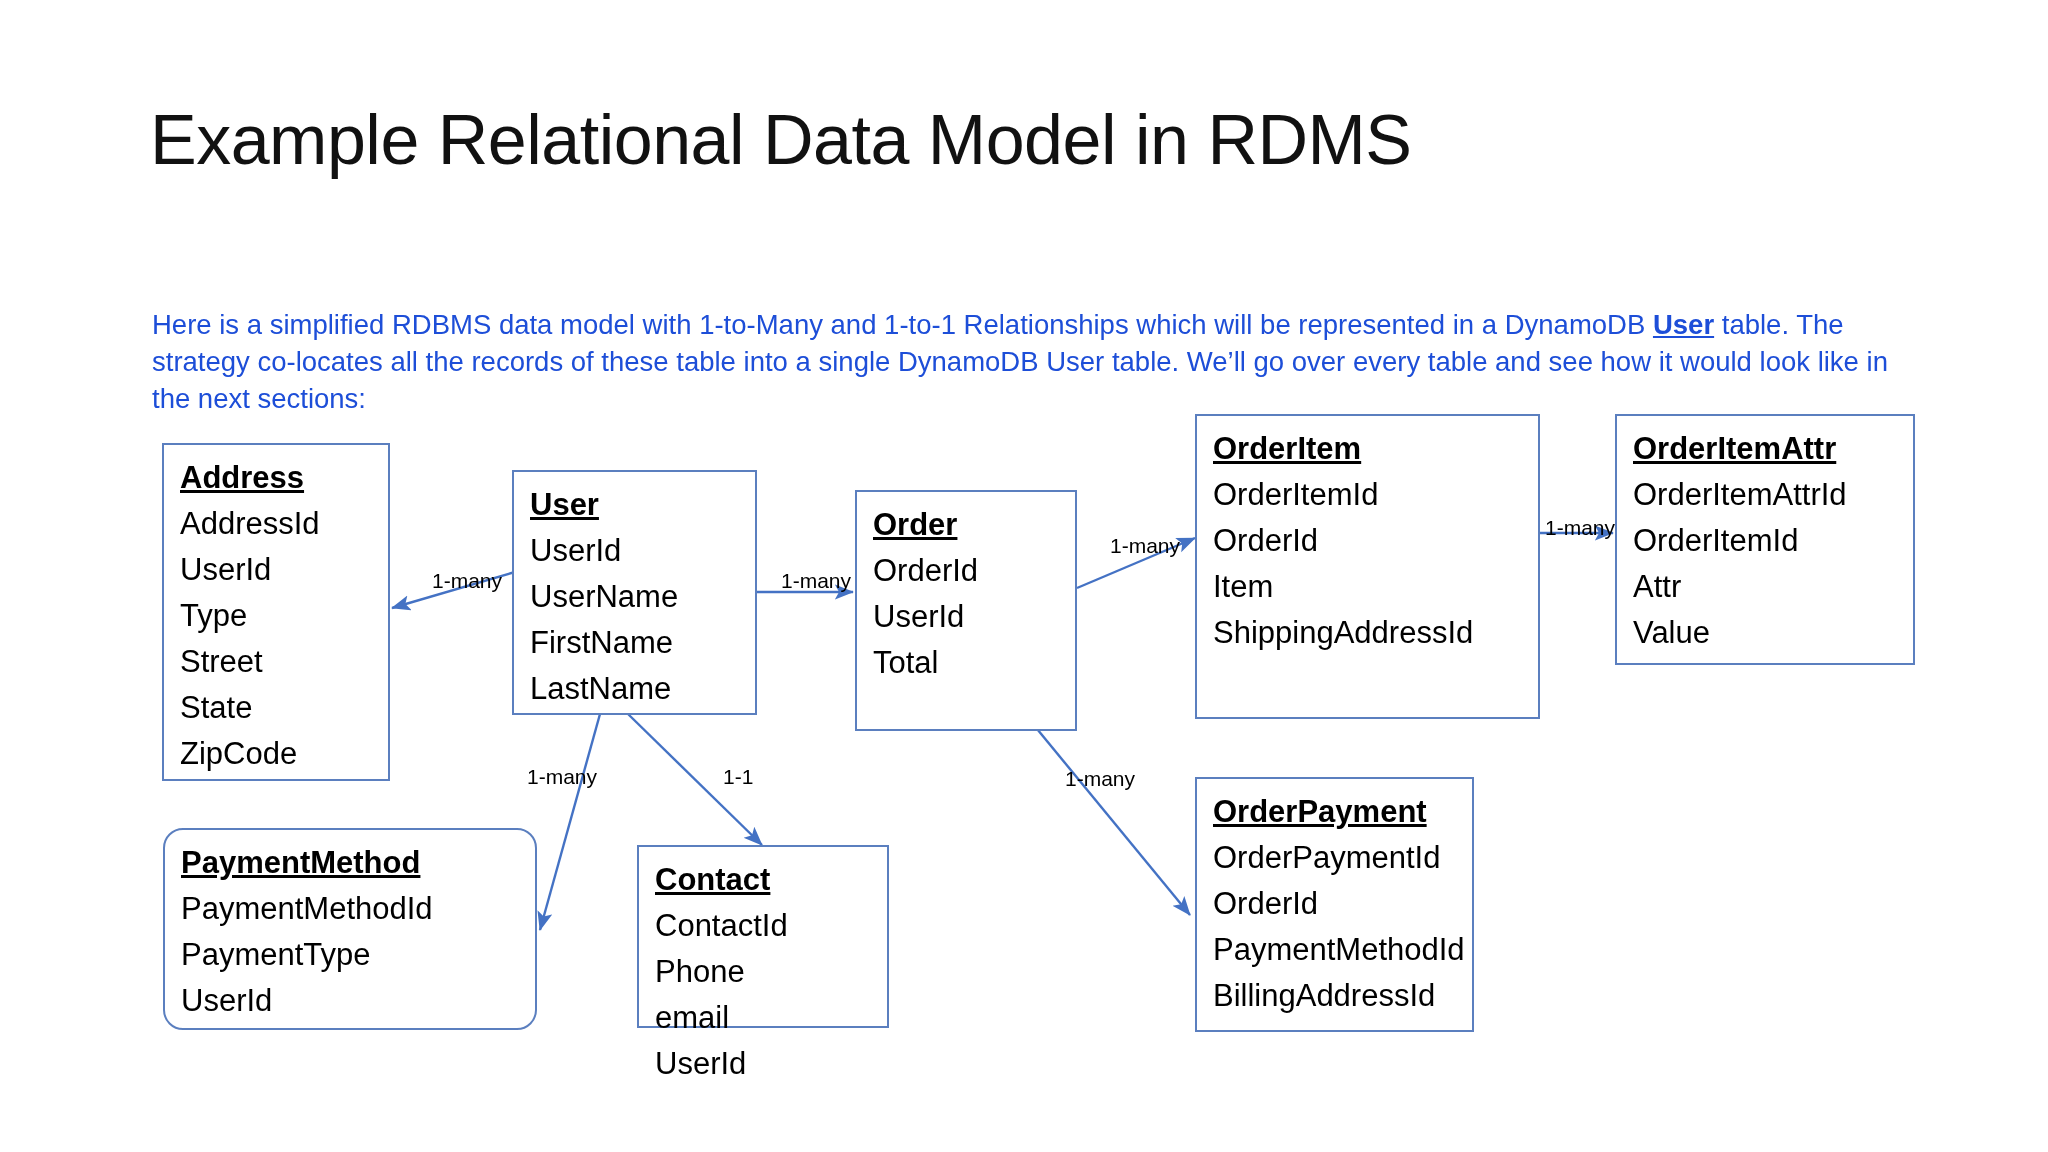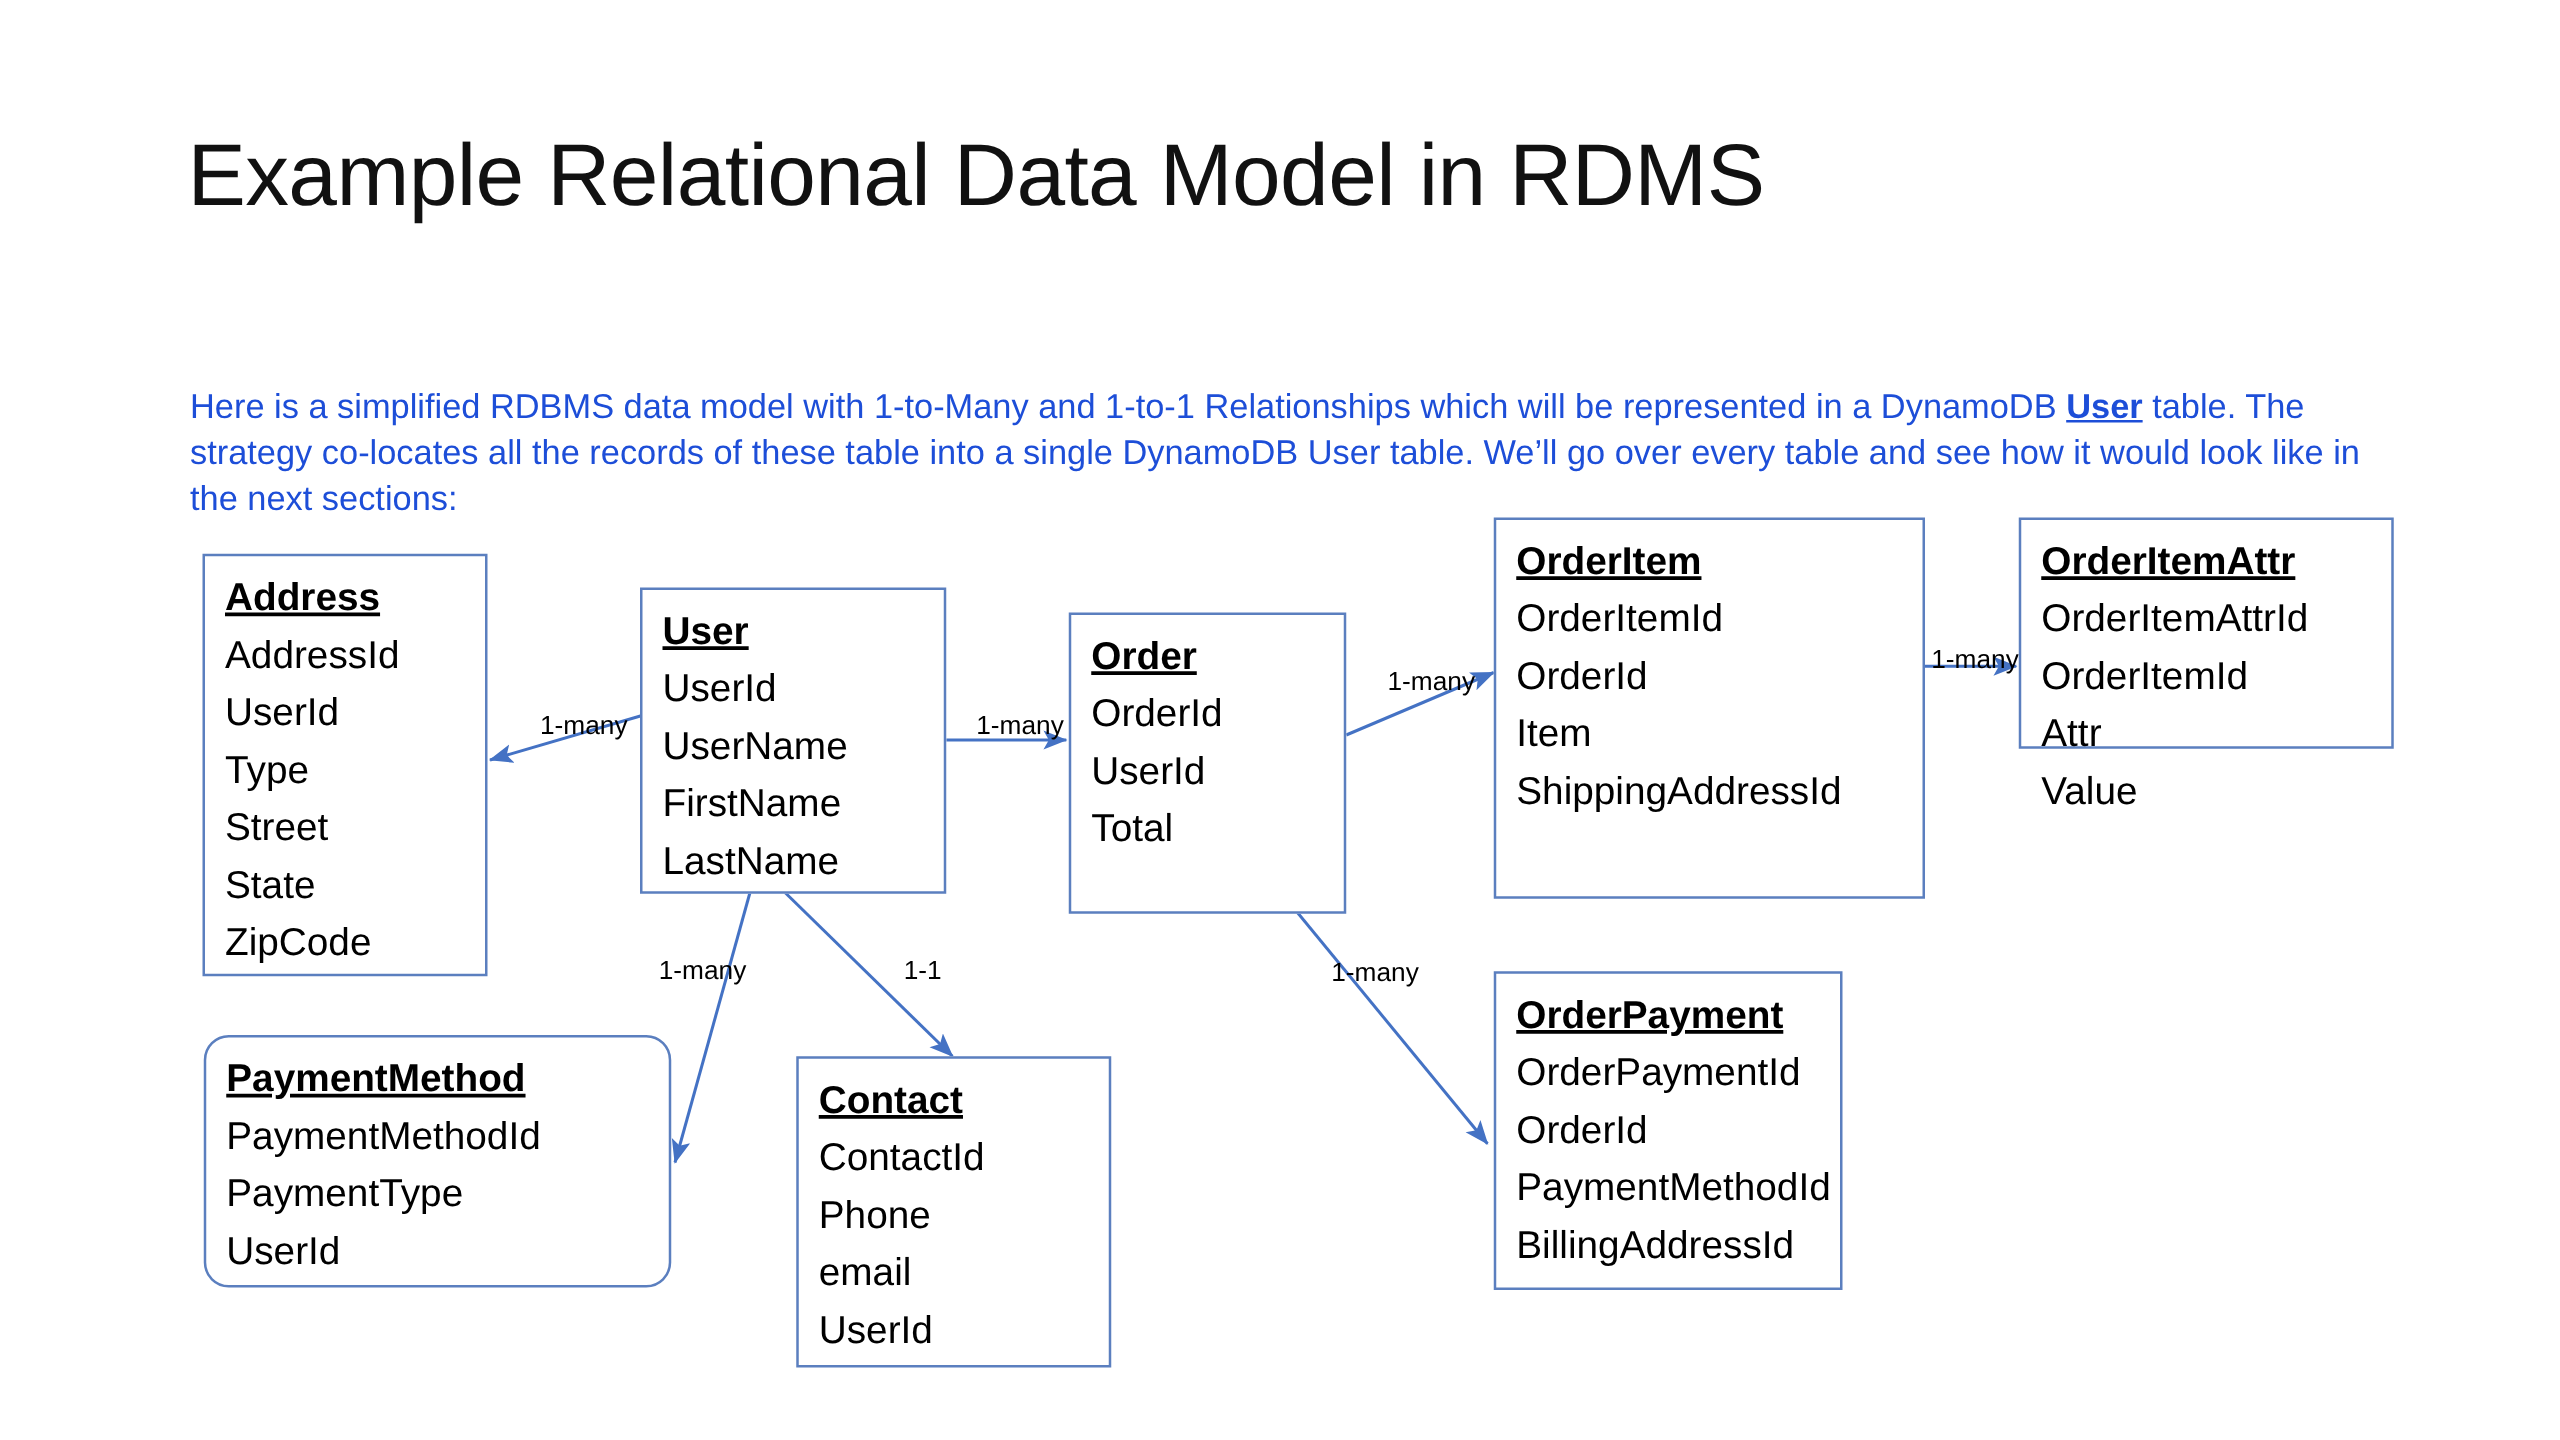--- a/index.html
+++ b/index.html
@@ -160,36 +160,36 @@
   </div>
 
   <div class="ent" style="left:1195px; top:414px; width:345px; height:305px;">
     <div class="ent-title">OrderItem</div>
     <div class="ent-field">OrderItemId</div>
     <div class="ent-field">OrderId</div>
     <div class="ent-field">Item</div>
     <div class="ent-field">ShippingAddressId</div>
   </div>
 
-  <div class="ent" style="left:1615px; top:414px; width:300px; height:185px;">
+  <div class="ent" style="left:1615px; top:414px; width:300px; height:251px;">
     <div class="ent-title">OrderItemAttr</div>
     <div class="ent-field">OrderItemAttrId</div>
     <div class="ent-field">OrderItemId</div>
     <div class="ent-field">Attr</div>
     <div class="ent-field">Value</div>
   </div>
 
   <div class="ent" style="left:163px; top:828px; width:374px; height:202px;border-radius:20px;">
     <div class="ent-title">PaymentMethod</div>
     <div class="ent-field">PaymentMethodId</div>
     <div class="ent-field">PaymentType</div>
     <div class="ent-field">UserId</div>
   </div>
 
-  <div class="ent" style="left:637px; top:845px; width:252px; height:249px;">
+  <div class="ent" style="left:637px; top:845px; width:252px; height:183px;">
     <div class="ent-title">Contact</div>
     <div class="ent-field">ContactId</div>
     <div class="ent-field">Phone</div>
     <div class="ent-field">email</div>
     <div class="ent-field">UserId</div>
   </div>
 
   <div class="ent" style="left:1195px; top:777px; width:279px; height:255px;">
     <div class="ent-title">OrderPayment</div>
     <div class="ent-field">OrderPaymentId</div>

